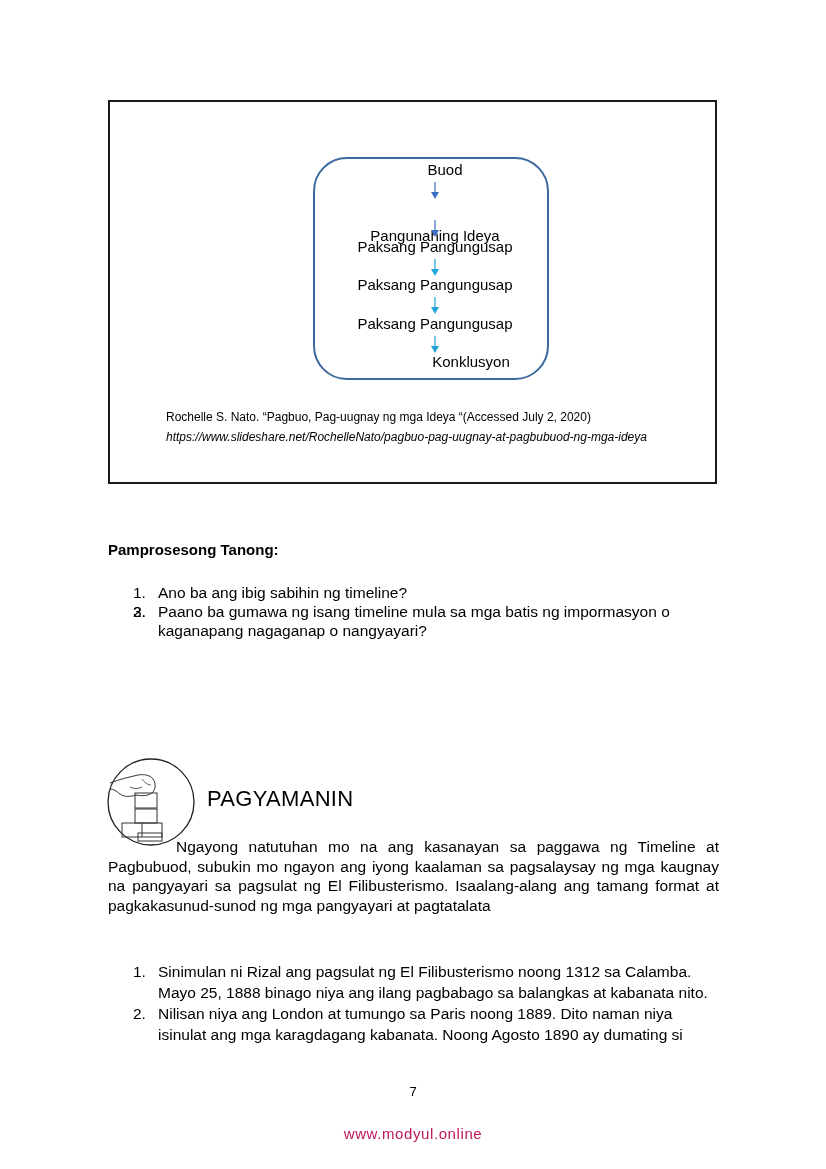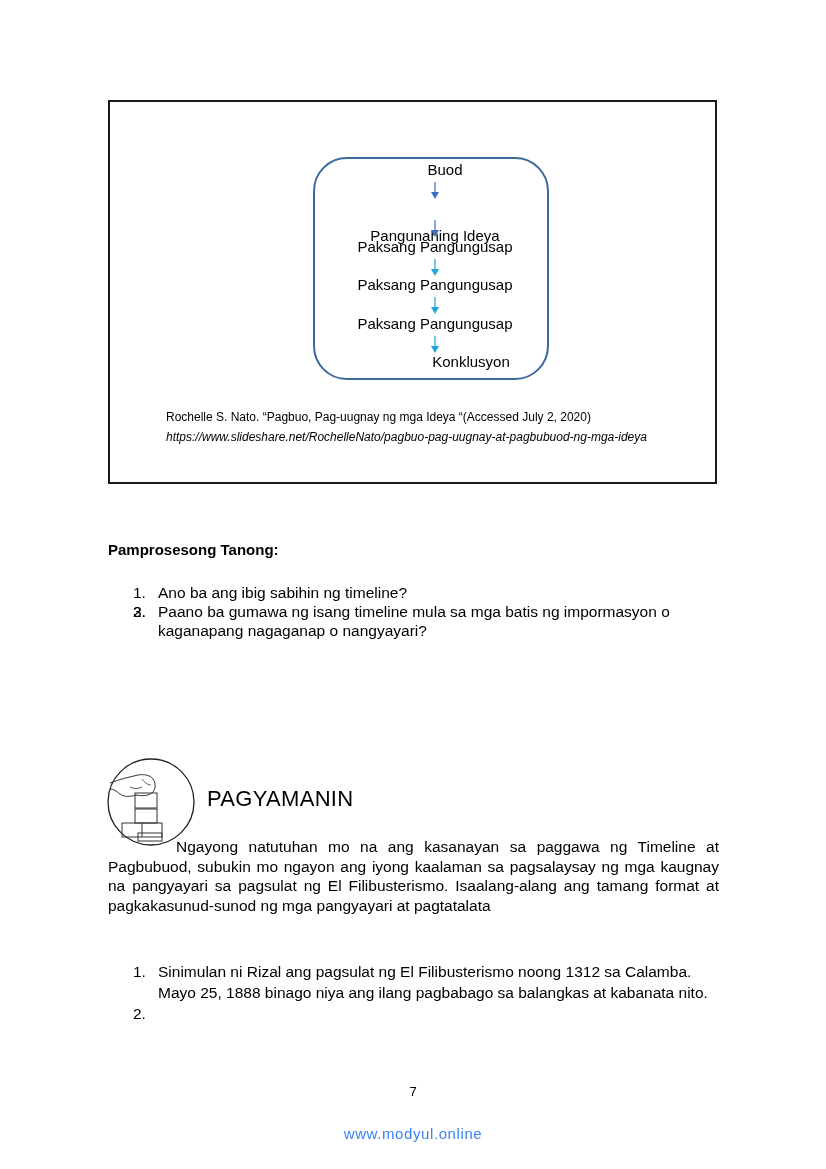--- a/index.html
+++ b/index.html
@@ -44,21 +44,21 @@
     .intro-para {
       position: absolute; left: 108px; top: 837px; width: 611px;
       font-size: 15.5px; line-height: 19.5px; text-align: justify;
       text-indent: 68px;
     }
     .page-number {
       position: absolute; left: 0; width: 826px; top: 1084px; text-align: center; font-size: 13px;
     }
     .watermark {
       position: absolute; left: 0; width: 826px; top: 1125px; text-align: center;
-      font-size: 15px; color: #3b82f6; letter-spacing: 0.6px;
+      font-size: 15px; color: #be185d; letter-spacing: 0.6px;
     }
   </style>
 </head>
 <body>
 
 <div class="source-box"></div>
 
 <div class="flow-box" style="border-color: rgb(60, 106, 158);"></div>
 
 <div id="flow-container">
@@ -115,17 +115,17 @@
     <path d="M36 22 C39 26 42 28 45 28" fill="none" stroke="#333" stroke-width="0.8"></path>
   </svg>
 </div>
 
 <div class="pagyamanin-title">PAGYAMANIN</div>
 
 <div class="intro-para">Ngayong natutuhan mo na ang kasanayan sa paggawa ng Timeline at Pagbubuod, subukin mo ngayon ang iyong kaalaman sa pagsalaysay ng mga kaugnay na pangyayari sa pagsulat ng El Filibusterismo. Isaalang-alang ang tamang format at pagkakasunud-sunod ng mga pangyayari at pagtatalata</div>
 
 <ol class="task-list">
   <li><span class="num">1.</span><span>Sinimulan ni Rizal ang pagsulat ng El Filibusterismo noong 1312 sa Calamba. Mayo 25, 1888 binago niya ang ilang pagbabago sa balangkas at kabanata nito.</span></li>
-  <li><span class="num">2.</span></li>
+  <li><span class="num">2.</span><span>Nilisan niya ang London at tumungo sa Paris noong 1889. Dito naman niya isinulat ang mga karagdagang kabanata. Noong Agosto 1890 ay dumating si</span></li>
 </ol>
 
 <div class="page-number">7</div>
 <div class="watermark">www.modyul.online</div>
 
 </body></html>

